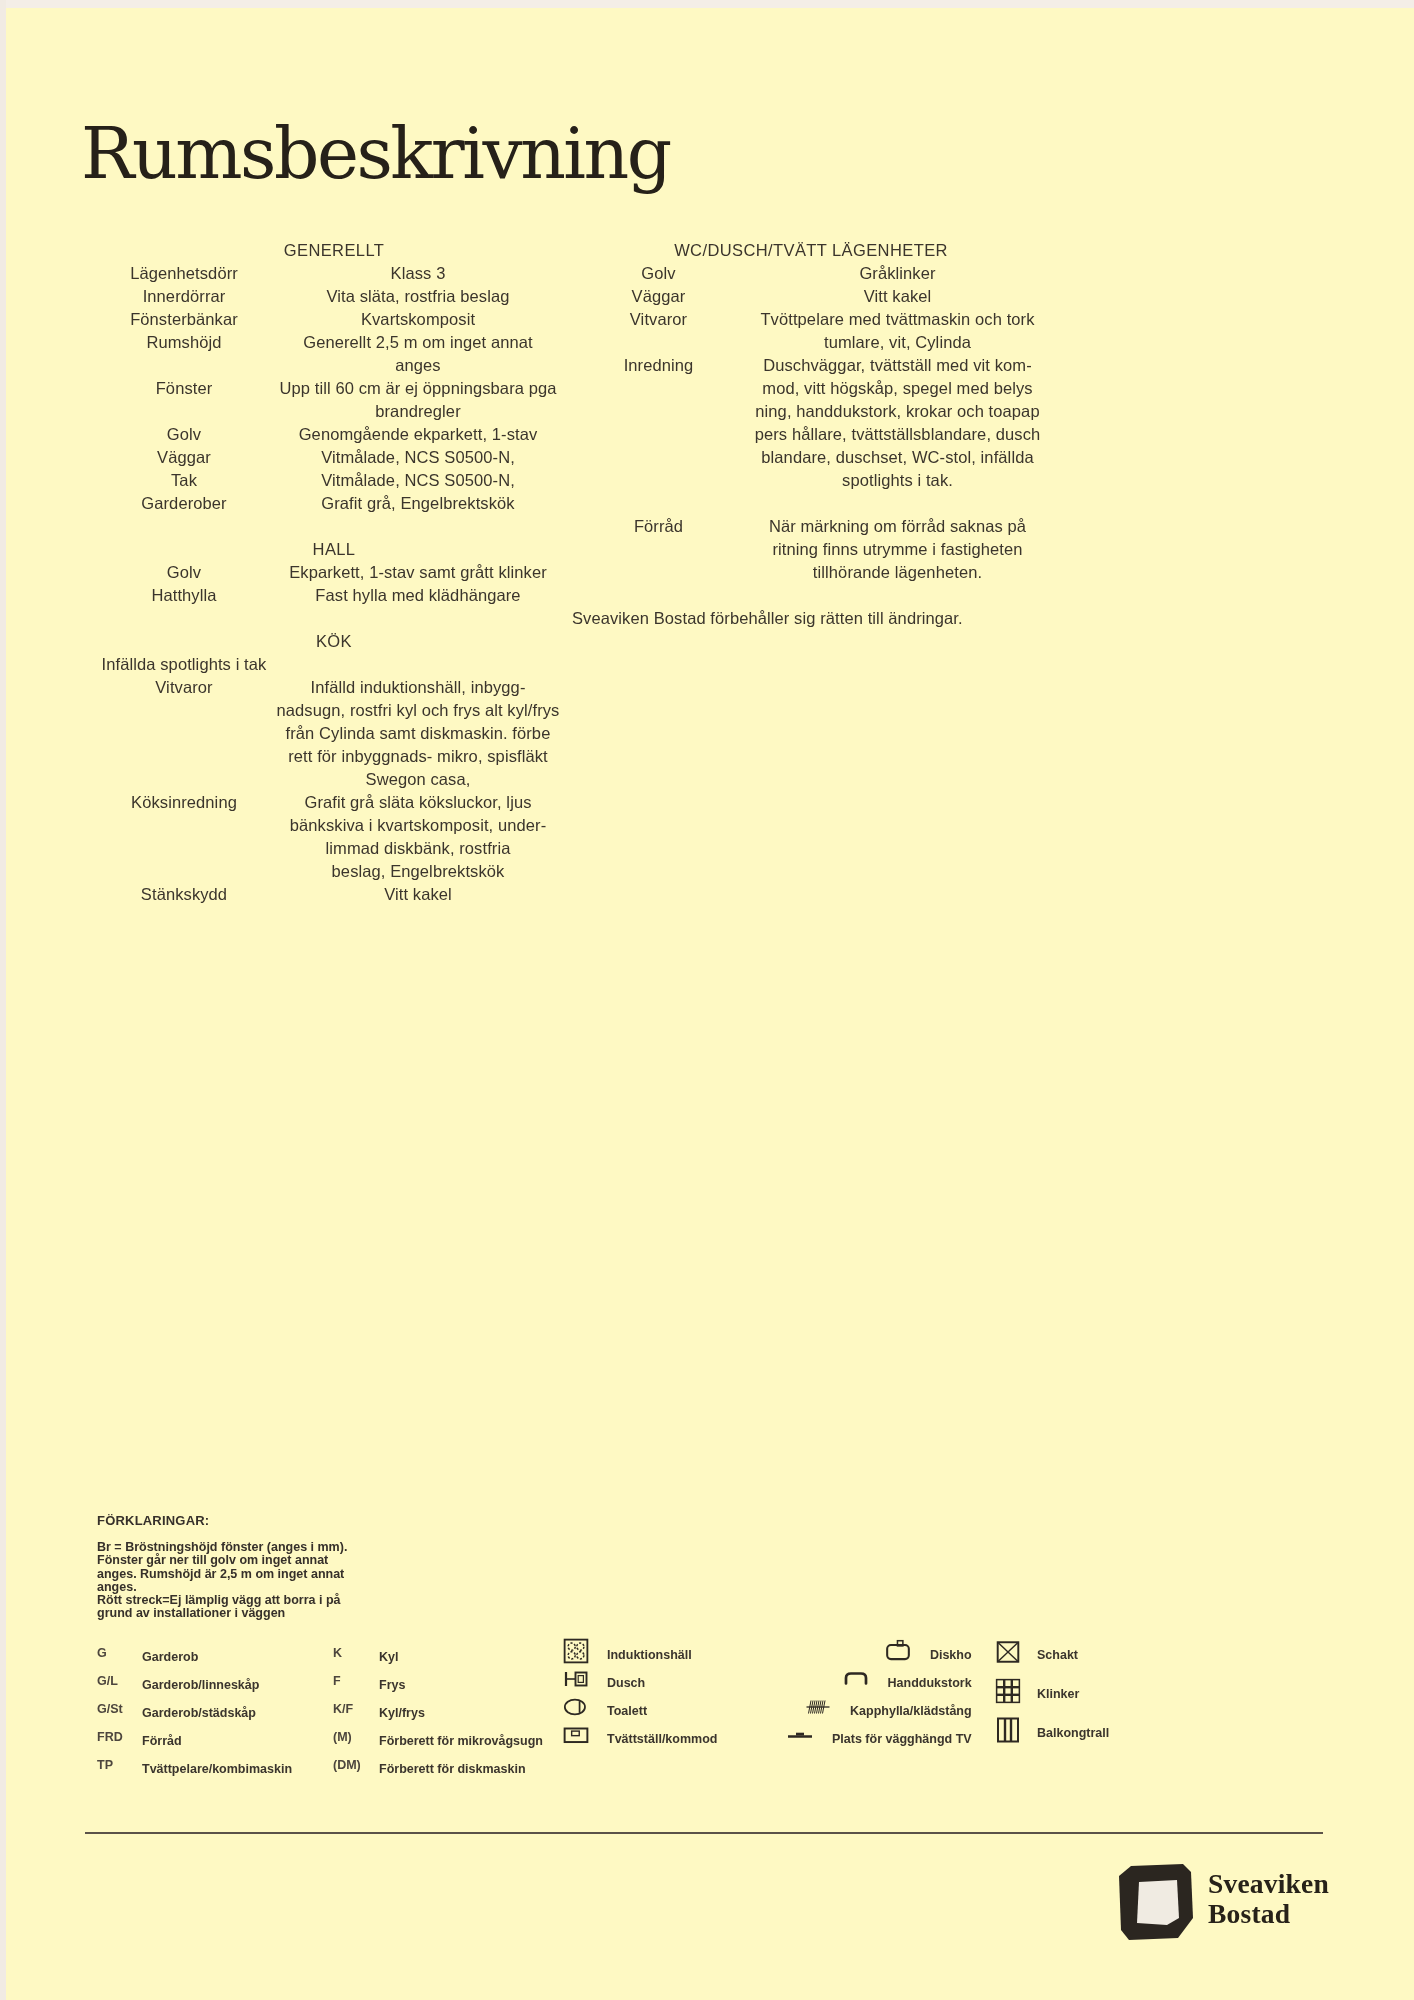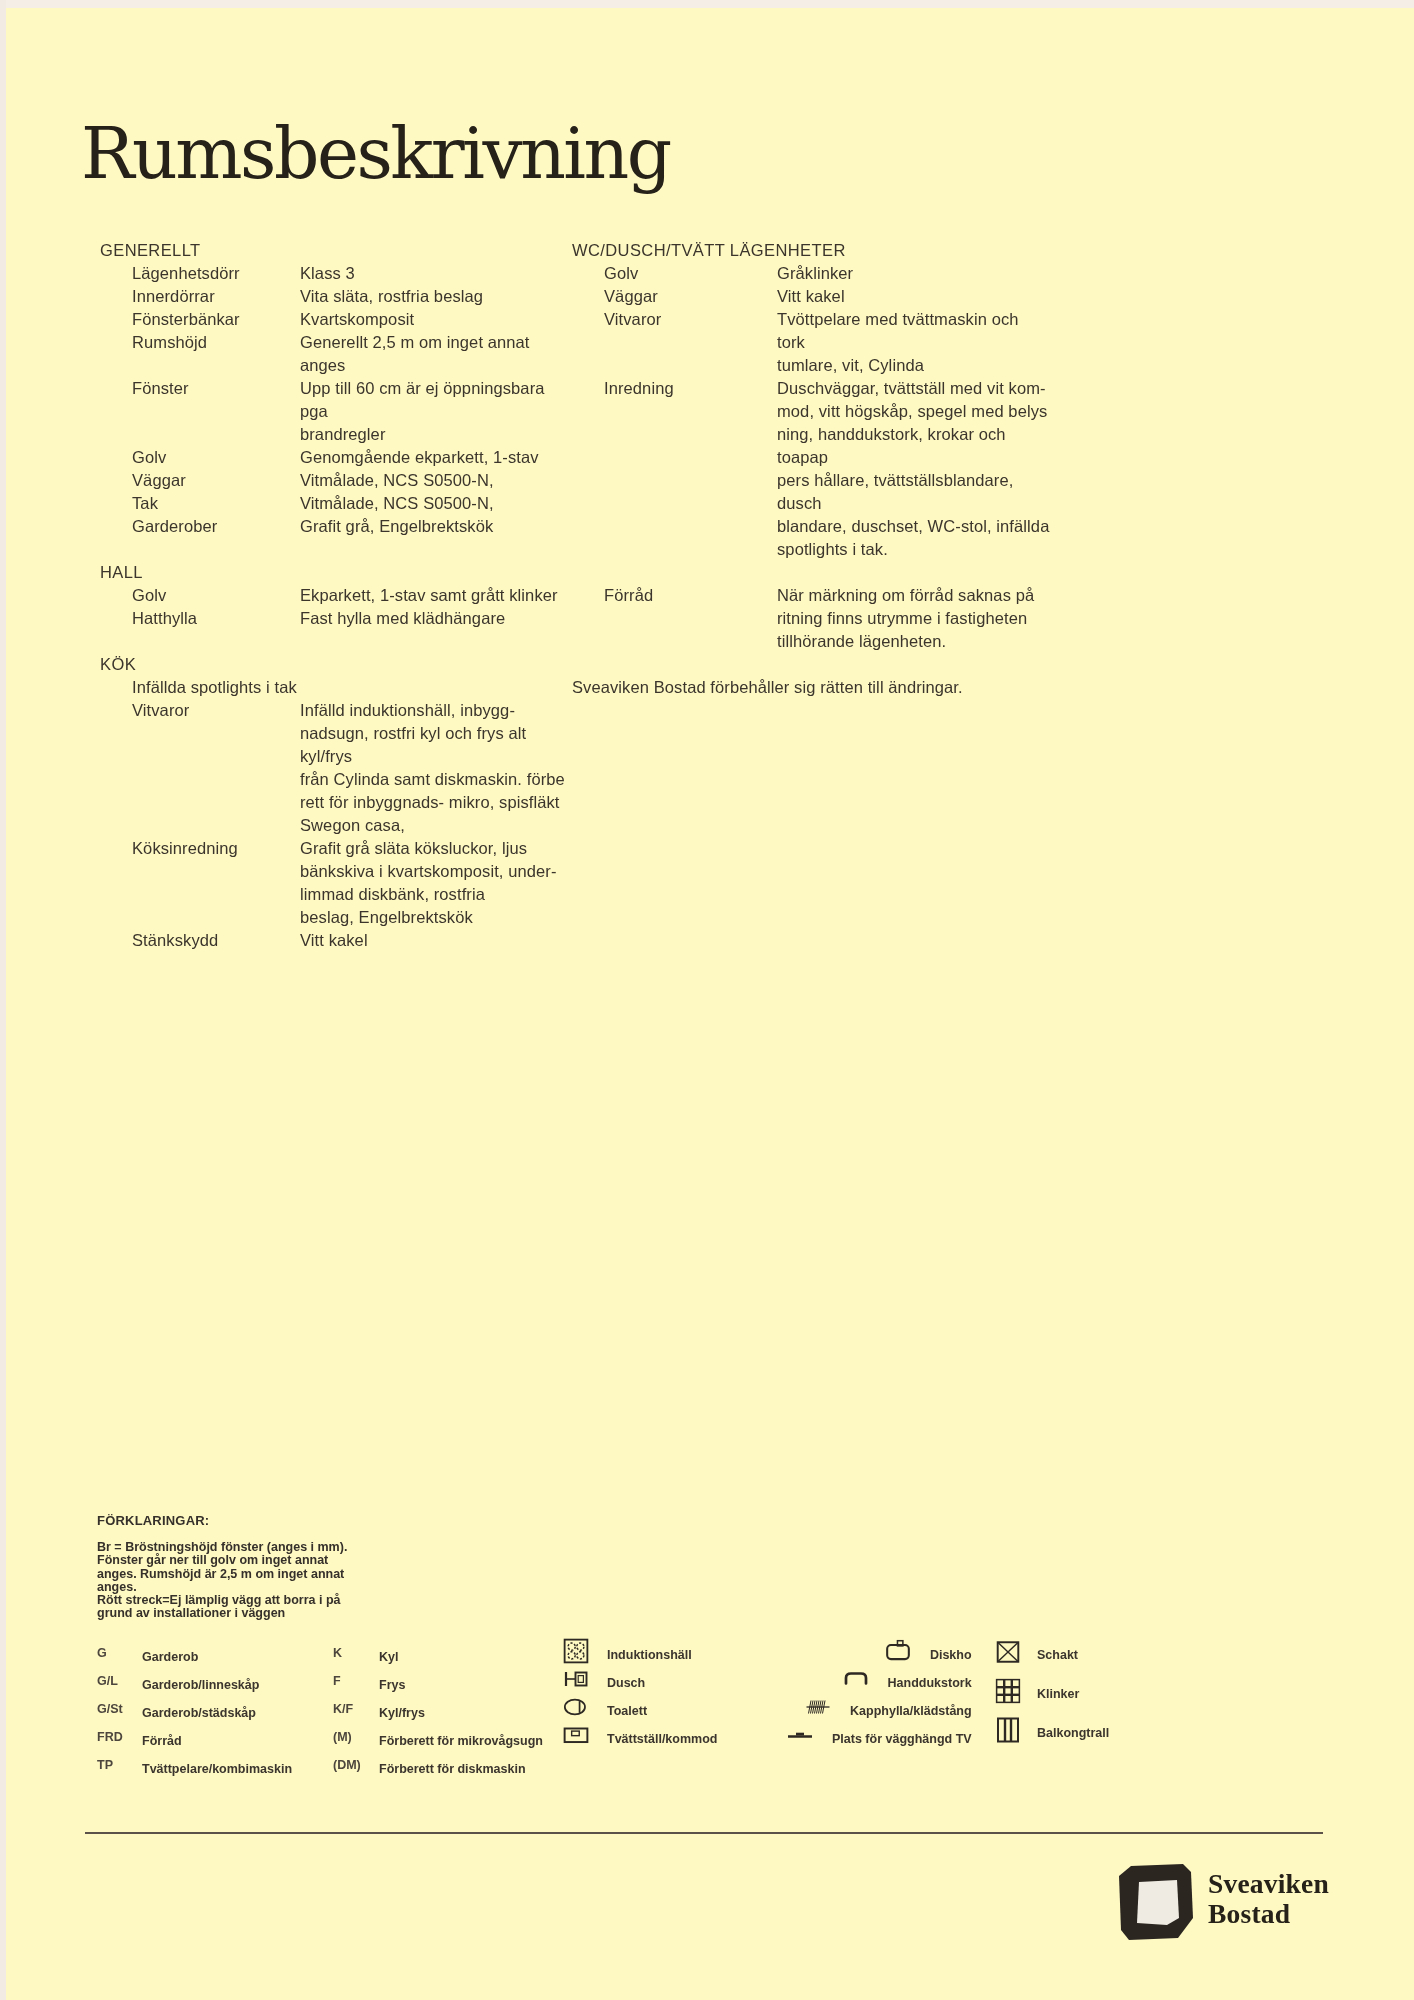--- a/index.html
+++ b/index.html
@@ -7,23 +7,23 @@
         font-family:"Liberation Sans",sans-serif;color:#3b352c;}
   .edge-top{position:absolute;left:0;top:0;width:1414px;height:8px;background:#f4eee7;}
   .edge-left{position:absolute;left:0;top:0;width:6px;height:2000px;background:#f1ebe3;}
 
   .title{position:absolute;left:81px;top:62px;font-family:"DejaVu Serif",serif;
          font-size:71px;line-height:1.25;letter-spacing:-2.5px;color:#262119;font-weight:400;}
 
   .col{position:absolute;top:239px;font-size:16.5px;line-height:23px;letter-spacing:.1px;color:#3b352c;}
   #col-left{left:100px;width:468px;}
   #col-right{left:572px;width:478px;}
-  .sec{margin:0 0 23px 0;}
+  .sec{margin:0 0 23px 0;text-align:center;}
   .sec-title{font-size:16.5px;font-weight:400;margin:0;letter-spacing:.4px;}
-  .row{display:flex;align-items:flex-start;margin-left:32px;}
+  .row{display:flex;align-items:flex-start;}
   .row-label{flex:none;}
   #col-left .row-label{width:168px;}
   #col-right .row-label{width:173px;}
   .row-full .row-label{width:auto;}
   .row-value{flex:1;white-space:pre-line;}
   .note{margin:0;font-size:16.5px;line-height:23px;}
 
   .legend-title{position:absolute;left:97px;top:1513px;font-size:13px;font-weight:700;
                 color:#36302a;letter-spacing:.2px;}
   .legend-intro{position:absolute;left:97px;top:1541px;width:330px;font-size:12.5px;line-height:13.3px;

